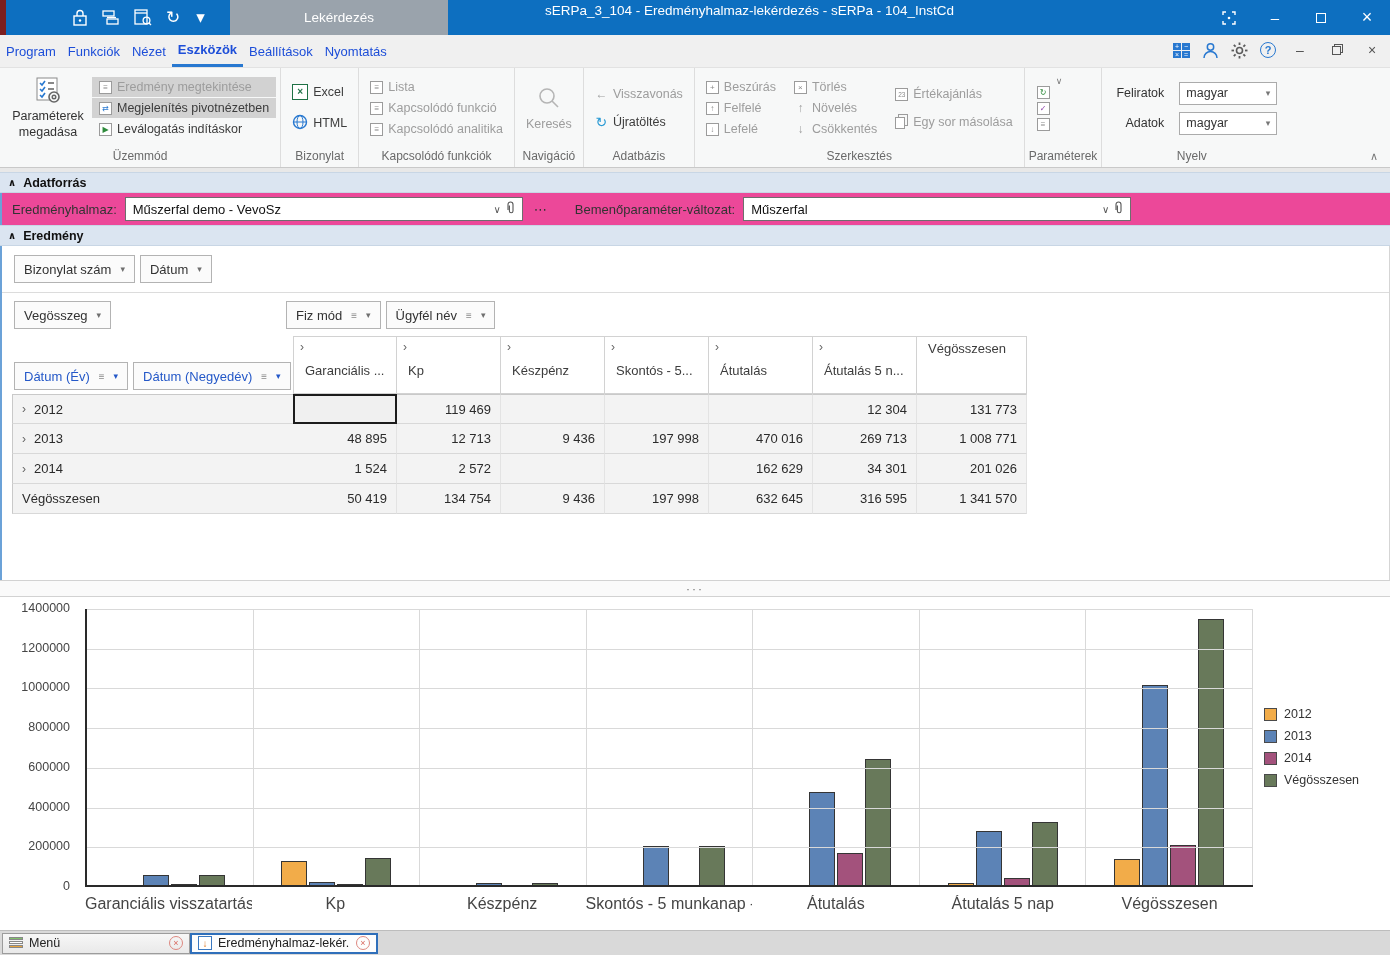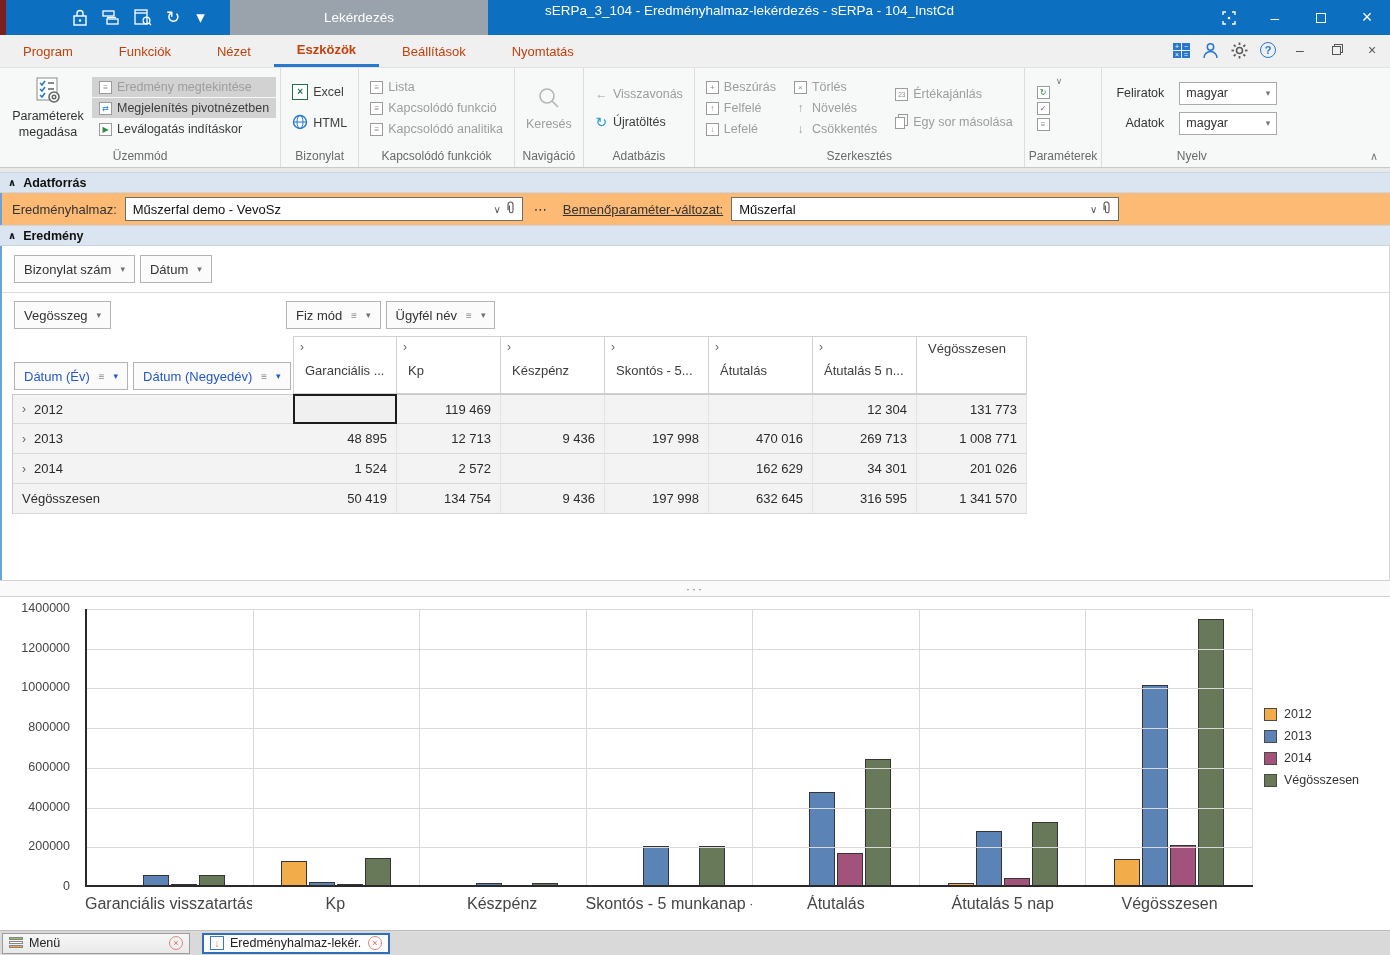--- a/index.html
+++ b/index.html
@@ -6,30 +6,30 @@
   html,body { width:1390px; height:955px; overflow:hidden; background:#fff;
               font-family:"Liberation Sans","DejaVu Sans",sans-serif; font-size:13px; color:#333; }
 
   
   #titlebar { position:relative; height:35px; background:#0d6fc0; color:#fff; display:flex; align-items:center; }
   #red-sliver { position:absolute; left:0; top:0; width:6px; height:42px; background:#7d1f1f; }
   .qat { display:flex; align-items:center; gap:14px; margin-left:72px; }
   .qat svg { display:block; }
   .qat .glyph { font-size:17px; line-height:1; color:#fff; }
   .qat-caret { font-size:10px; margin-left:2px; }
-  #doc-tab { position:absolute; left:230px; top:0; width:258px; height:35px; background:#9aa3ac;
+  #doc-tab { position:absolute; left:230px; top:0; width:218px; height:35px; background:#9aa3ac;
              display:flex; align-items:center; justify-content:center; color:#fff; font-size:13.5px; }
   #win-title { position:absolute; left:545px; top:0; height:20px; display:flex; align-items:center; font-size:13.5px; }
   .tb-controls { position:absolute; right:0; top:0; height:35px; display:flex; }
   .tb-btn { width:46px; height:35px; display:flex; align-items:center; justify-content:center; font-size:15px; color:#fff; }
   .tb-box { width:10px; height:10px; border:1px solid #fff; display:inline-block; }
 
   
   #menubar { position:relative; height:33px; background:#f0f0f0; display:flex; align-items:stretch; border-bottom:1px solid #e2e2e2; }
-  .menu-item { padding:0 23px; display:flex; align-items:center; font-size:13px; color:#c2410c; position:relative; }
+  .menu-item { padding:0 6px; display:flex; align-items:center; font-size:13px; color:#1d4ed8; position:relative; }
   .menu-item.active { border-bottom:3px solid #2878d0; font-weight:bold; padding-bottom:0; }
   .mb-right { position:absolute; right:6px; top:0; height:30px; display:flex; align-items:center; gap:12px; }
   .mb-icon { display:flex; align-items:center; justify-content:center; }
   .calc-grid { width:17px; height:15px; display:grid; grid-template-columns:1fr 1fr; gap:1px; }
   .calc-grid span { background:#2878d0; color:#fff; font-size:7px; display:flex; align-items:center; justify-content:center; }
   .help-circle { width:16px; height:16px; border:1.5px solid #2878d0; border-radius:50%; color:#2878d0;
                  font-size:11px; display:flex; align-items:center; justify-content:center; font-weight:bold; }
   .mb-win { color:#555; font-size:14px; width:24px; text-align:center; }
   .restore-box { width:9px; height:9px; border:1px solid #555; box-shadow:2px -2px 0 -1px #f0f0f0, 2px -2px 0 0 #555; }
 
@@ -62,21 +62,21 @@
   .lang-select { width:98px; height:23px; border:1px solid #ababab; background:#fff; display:flex;
                  align-items:center; justify-content:space-between; padding:0 6px; font-size:12.5px; }
   .lang-select .car { font-size:9px; color:#777; }
   #ribbon-collapse { position:absolute; right:12px; bottom:4px; color:#777; font-size:11px; }
   #ribbon-gap { height:4px; background:#e8e8e8; }
 
   
   .section-band { height:21px; background:#dbe5f1; border-top:1px solid #c8d6e5; border-bottom:1px solid #c8d6e5;
                   display:flex; align-items:center; gap:7px; padding:0 8px; font-weight:bold; font-size:12.5px; color:#101010; }
   .band-caret { font-size:10px; font-weight:bold; }
-  #fields-row { height:32px; background:#fdba74; display:flex; align-items:center; padding:0 10px; gap:8px;
+  #fields-row { height:32px; background:#ec4899; display:flex; align-items:center; padding:0 10px; gap:8px;
                 font-size:13px; border-left:2px solid #6ba2d8; }
   .combo { height:24px; border:1px solid #6e6e6e; background:#fff; display:flex; align-items:center;
            padding:0 7px; font-size:13px; color:#111; }
   .combo .sp { flex:1; }
   .combo .car { font-size:10px; color:#555; margin-right:5px; }
   .ellipsis-btn { color:#333; font-size:13px; letter-spacing:1px; padding:0 3px; }
 
   
   #pivot-panel { position:relative; height:334px; background:#fff; border-left:2px solid #6ba2d8;
                  border-right:1px solid #d5d5d5; overflow:hidden; }
@@ -123,21 +123,21 @@
   .bars { position:absolute; left:0; right:0; bottom:0; display:flex; align-items:flex-end; justify-content:center; gap:2px; }
   .bar { width:26px; border:1px solid #353535; border-bottom:none; }
   .bar0 { width:26px; height:0; }
   #xlabels { position:absolute; left:85px; top:298px; width:1168px; display:flex; }
   #xlabels span { flex:1; text-align:center; font-size:16px; color:#454545; white-space:nowrap; overflow:hidden; }
   #legend { position:absolute; left:1264px; top:110px; display:flex; flex-direction:column; gap:8px; font-size:12.5px; color:#333; }
   .leg-item { display:flex; align-items:center; gap:7px; white-space:nowrap; }
   .leg-sw { width:13px; height:13px; border:1px solid #4a4a4a; flex:0 0 auto; }
 
   
-  #taskbar { height:25px; background:#d9d9d9; border-top:1px solid #bdbdbd; display:flex; align-items:center; padding-left:2px; gap:12px; }
+  #taskbar { height:25px; background:#d9d9d9; border-top:1px solid #bdbdbd; display:flex; align-items:center; padding-left:2px; gap:0; }
   .task-tab { height:21px; display:flex; align-items:center; gap:6px; padding:0 6px; font-size:12.5px; color:#222;
               background:linear-gradient(#f7f7f7,#e9e9e9); border:1px solid #9c9c9c; width:188px; }
   .task-tab.active { border:2px solid #2f6fba; background:#fdfdfd; }
   .task-tab .lbl { flex:1; white-space:nowrap; overflow:hidden; }
   .tclose { width:14px; height:14px; border:1px solid #dd8880; border-radius:50%; color:#d96a60; font-size:9px;
             display:flex; align-items:center; justify-content:center; flex:0 0 auto; }
   .menu-tab-icon { width:14px; height:13px; display:flex; flex-direction:column; gap:1px; flex:0 0 auto; }
   .menu-tab-icon i { display:block; height:3px; border:1px solid #888; }
   .menu-tab-icon i:nth-child(1){ background:#7fbf6a; }
   .menu-tab-icon i:nth-child(2){ background:#fff; }
@@ -434,21 +434,21 @@
   <span>Eredményhalmaz:</span>
   <span class="combo" style="width:398px;">
     <span>Műszerfal demo - VevoSz</span>
     <span class="sp"></span>
     <span class="car">∨</span>
     <span><svg width="9" height="14" viewBox="0 0 9 14">
           <path d="M2 9 V3.5 a2.5 2.5 0 0 1 5 0 V10 a1.8 1.8 0 0 1 -3.6 0 V4.5" fill="none" stroke="#555" stroke-width="1.1"></path>
         </svg></span>
   </span>
   <span class="ellipsis-btn">⋯</span>
-  <span style="margin-left:4px;text-decoration:underline;">Bemenőparaméter-változat:</span>
+  <span style="margin-left:16px;">Bemenőparaméter-változat:</span>
   <span class="combo" style="width:388px;">
     <span>Műszerfal</span>
     <span class="sp"></span>
     <span class="car">∨</span>
     <span><svg width="9" height="14" viewBox="0 0 9 14">
           <path d="M2 9 V3.5 a2.5 2.5 0 0 1 5 0 V10 a1.8 1.8 0 0 1 -3.6 0 V4.5" fill="none" stroke="#555" stroke-width="1.1"></path>
         </svg></span>
   </span>
 </div>
 

